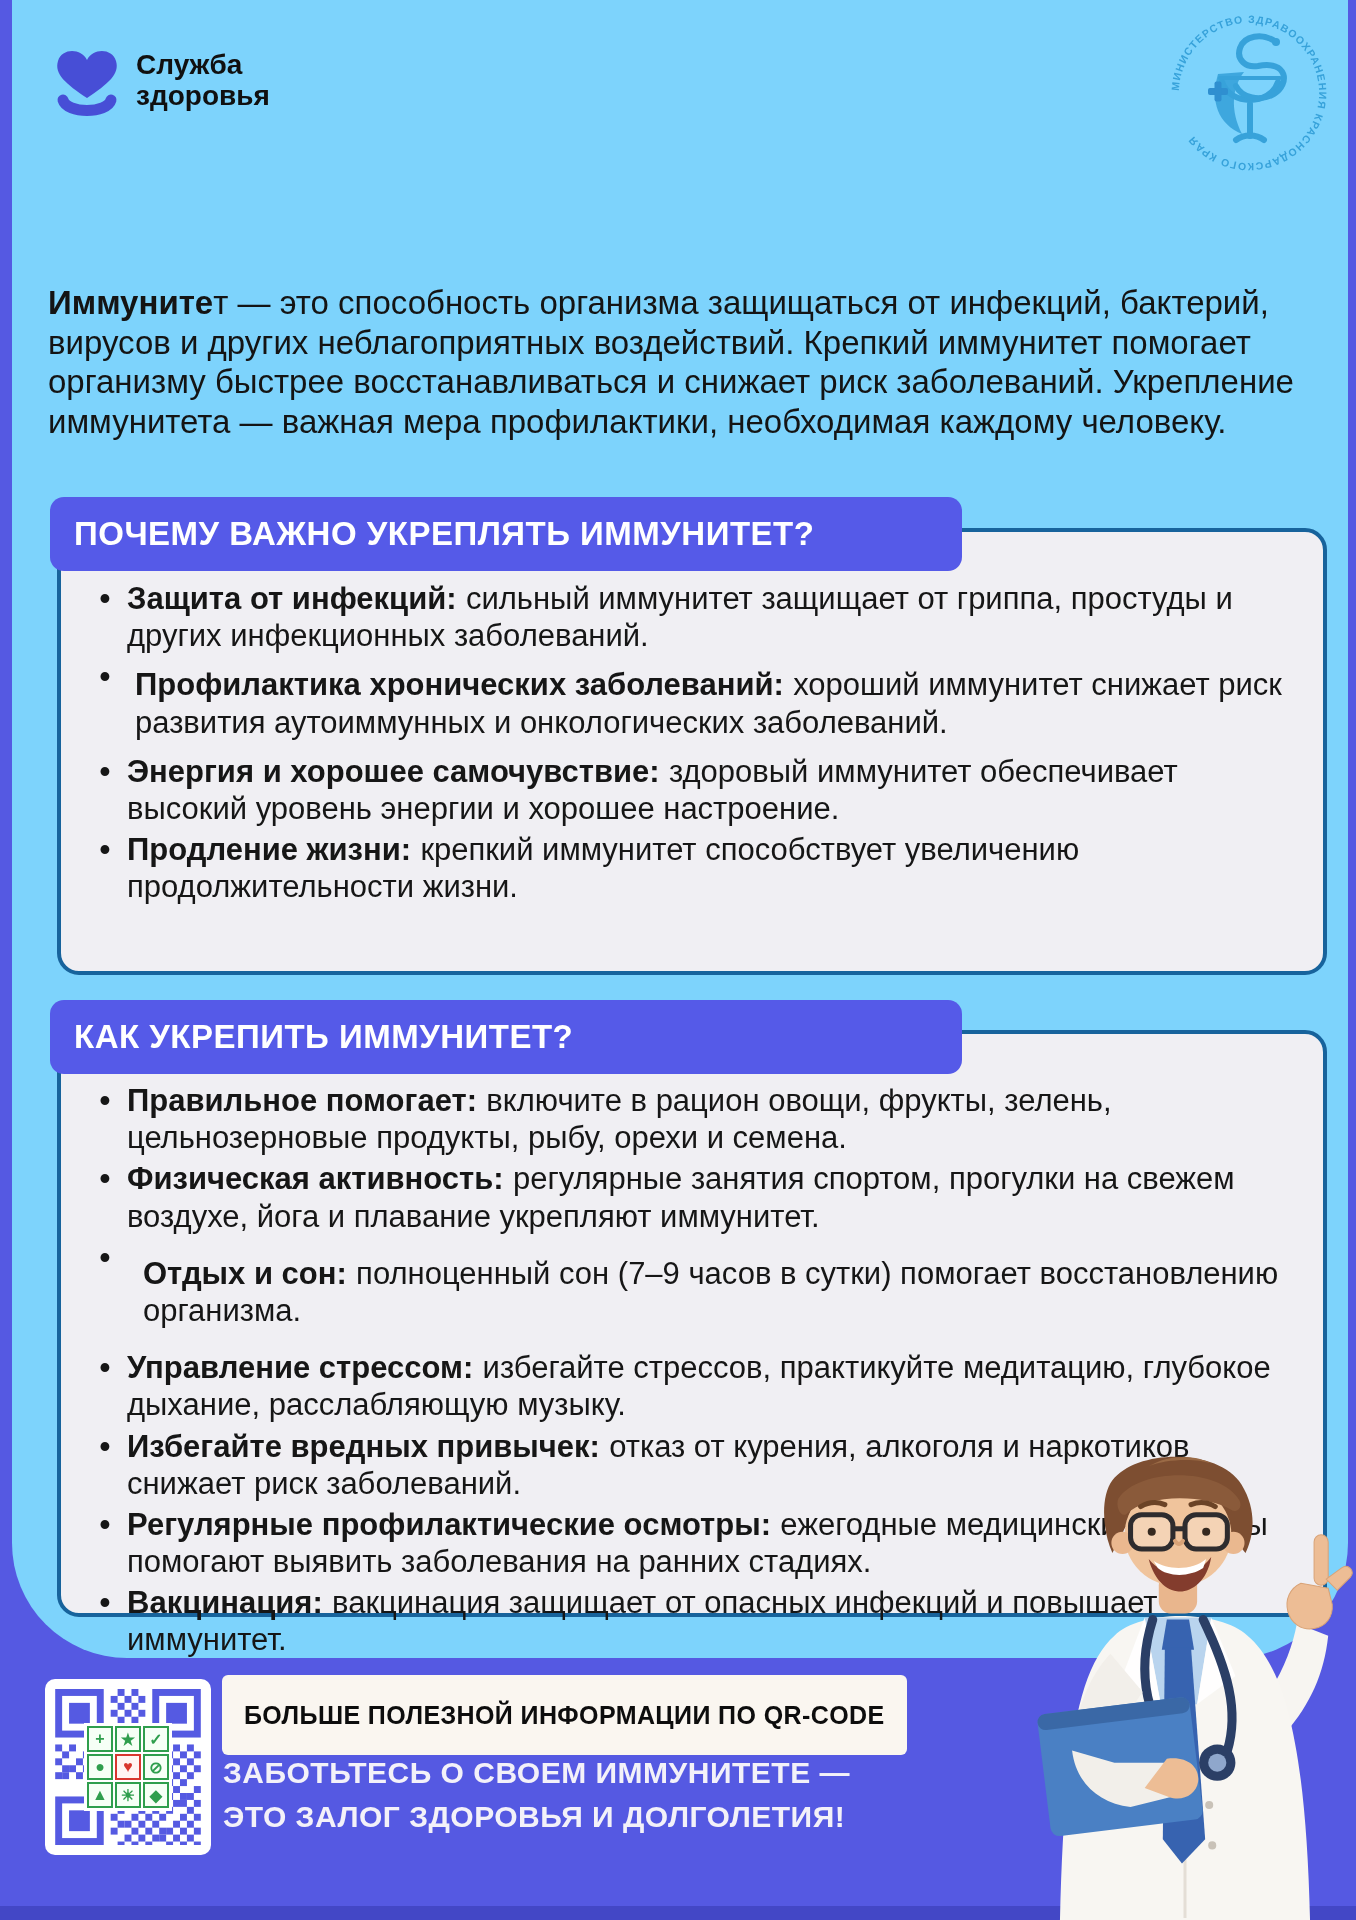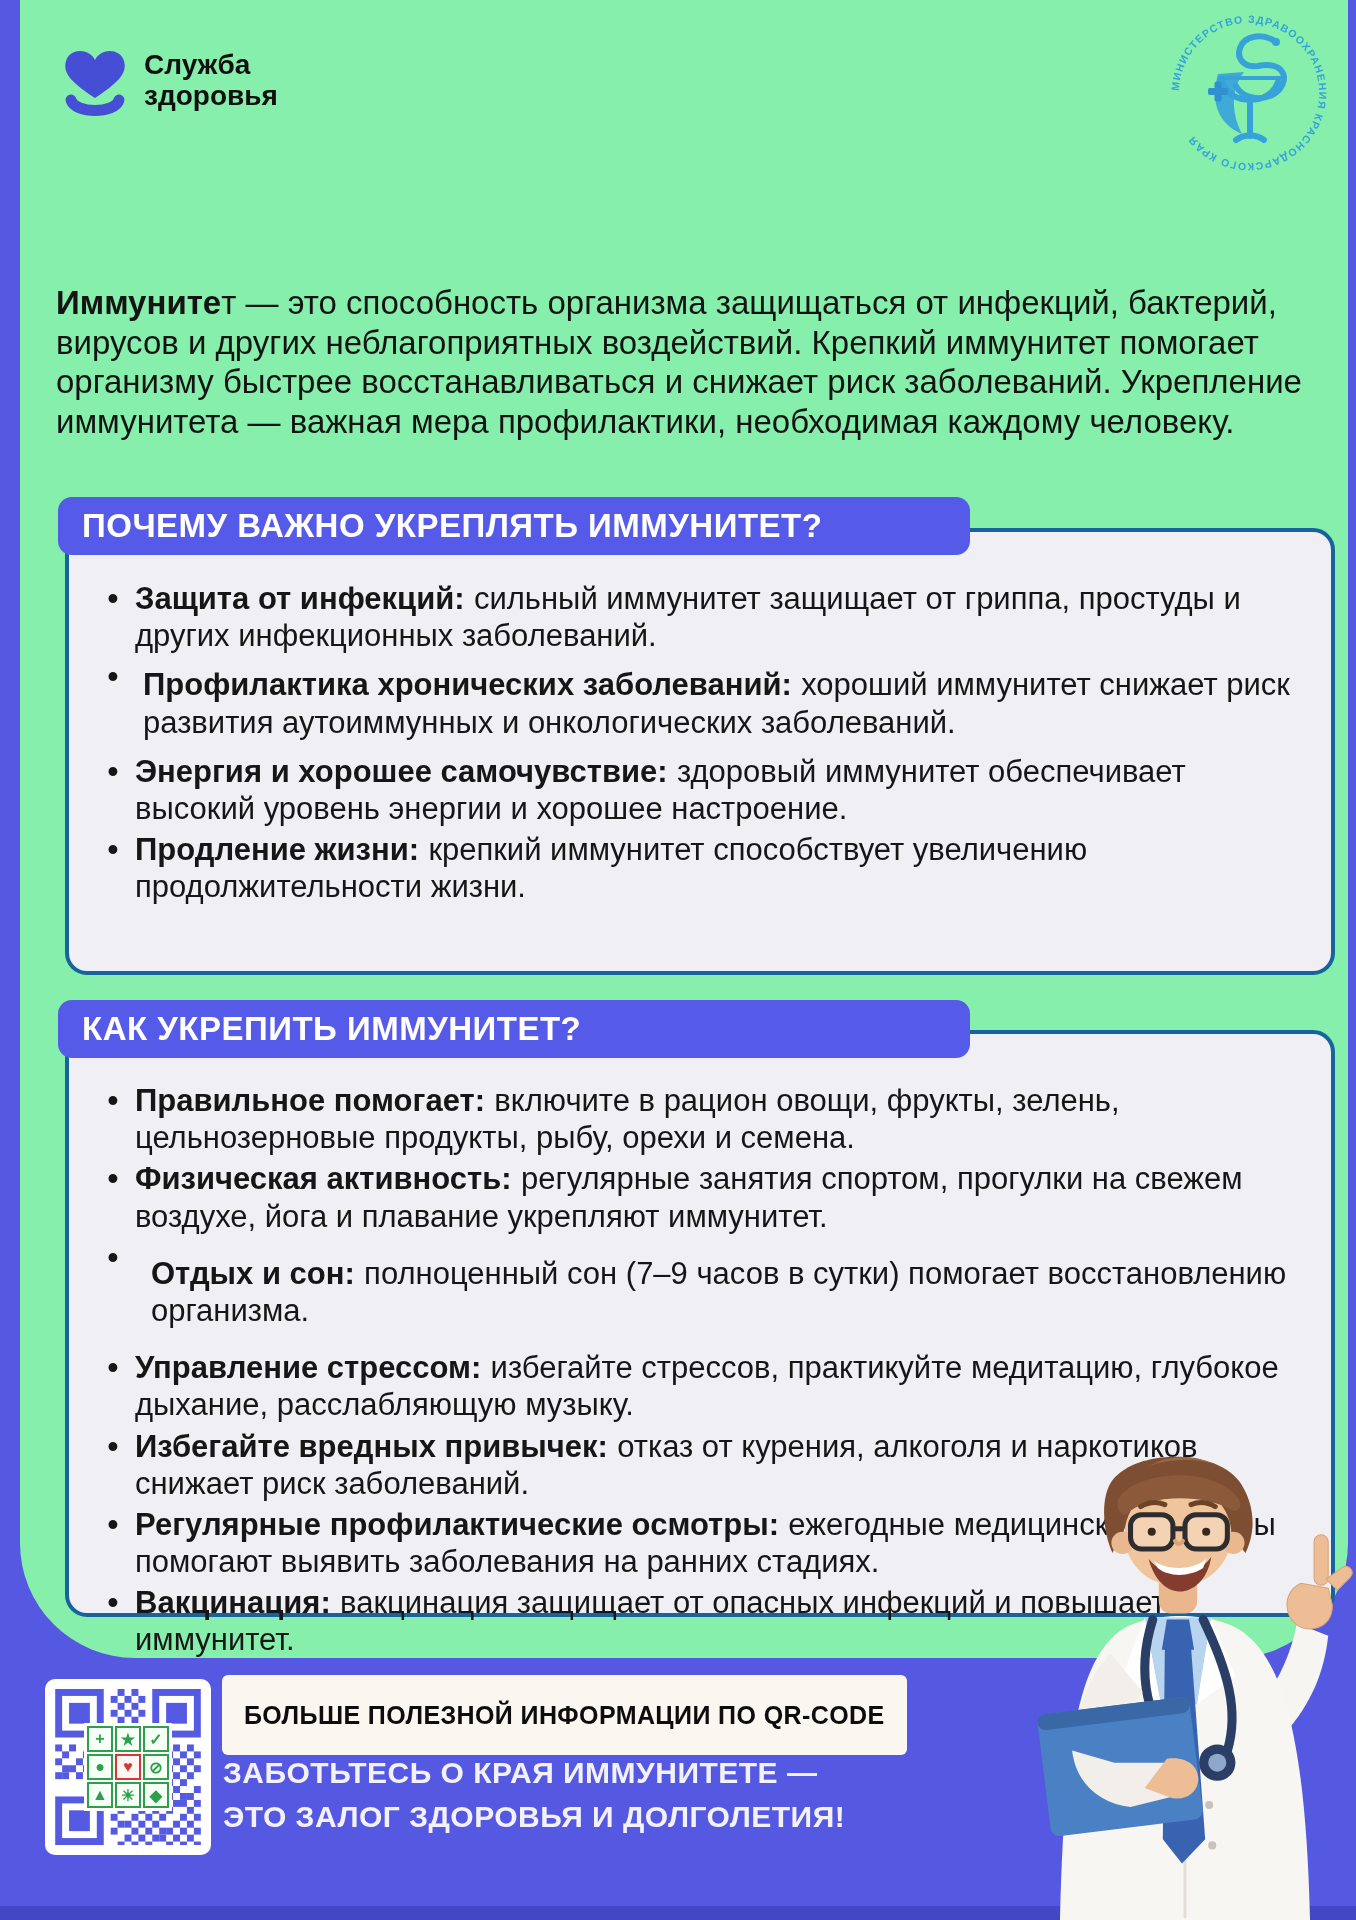--- a/index.html
+++ b/index.html
@@ -3,37 +3,37 @@
 <meta charset="utf-8">
 <style>
   html,body{margin:0;padding:0;}
   body{
     width:1356px;height:1920px;position:relative;overflow:hidden;
     background:#5559e2;
     font-family:"Liberation Sans",sans-serif;
   }
   
   .sheet{
-    position:absolute;left:20px;right:8px;top:0;height:1658px;
-    background:#86efac;border-radius:0 0 115px 115px;z-index:1;
+    position:absolute;left:12px;right:8px;top:0;height:1658px;
+    background:#7dd3fc;border-radius:0 0 115px 115px;z-index:1;
   }
   .brand-row{position:absolute;left:42px;top:46px;display:flex;gap:16px;align-items:flex-start;}
   .brand-name{font-weight:bold;font-size:28px;line-height:1.1;color:#101010;padding-top:4px;}
   .emblem{position:absolute;right:14px;top:8px;width:170px;height:170px;}
   .page-title{
     position:absolute;left:38px;top:184px;width:1290px;
     font-size:45px;font-weight:800;color:#4450e4;letter-spacing:0.6px;white-space:nowrap;
   }
   .intro{
     position:absolute;left:36px;top:250px;width:1290px;
     font-size:33px;line-height:1.2;color:#141414;
   }
   .b{font-weight:bold;}
   .sec-bar{
-    position:absolute;left:38px;width:912px;height:58px;
+    position:absolute;left:38px;width:912px;height:74px;
     background:#555ae8;border-radius:14px;color:#ffffff;
     font-weight:800;font-size:33px;letter-spacing:0.5px;
     display:flex;align-items:center;padding-left:24px;box-sizing:border-box;z-index:3;
   }
   .sec-box{
     position:absolute;left:45px;width:1270px;box-sizing:border-box;
     background:#f0eff3;border:4px solid #17639c;border-radius:22px;
     padding:48px 24px 10px 22px;z-index:2;
   }
   #sec1-bar{top:497px;} #sec1-box{top:528px;height:447px;}
@@ -322,21 +322,21 @@
         <span class="red">♥</span>
         <span>⊘</span>
         <span>▲</span>
         <span>☀</span>
         <span>◆</span>
       </div>
     </div>
   </div>
   <div class="qr-pill">БОЛЬШЕ ПОЛЕЗНОЙ ИНФОРМАЦИИ ПО QR-CODE</div>
   <div class="motto">
-    <div>ЗАБОТЬТЕСЬ О КРАЯ ИММУНИТЕТЕ —</div>
+    <div>ЗАБОТЬТЕСЬ О СВОЕМ ИММУНИТЕТЕ —</div>
     <div>ЭТО ЗАЛОГ ЗДОРОВЬЯ И ДОЛГОЛЕТИЯ!</div>
   </div>
 </div>
 
 <svg class="doctor" viewBox="0 0 330 480">
 
   <path d="M236,272 C260,244 272,212 277,186 L308,198 C304,236 290,266 266,294 Z" fill="#f7f5f1"></path>
   <g fill="#edbd95" stroke="#d9a377" stroke-width="1">
     <rect x="294" y="98" width="14" height="50" rx="7"></rect>
     <path d="M281,146 c-11,5 -16,16 -13,28 c3,12 14,19 26,17 c12,-2 19,-12 18,-24 l-4,-16 z"></path>

